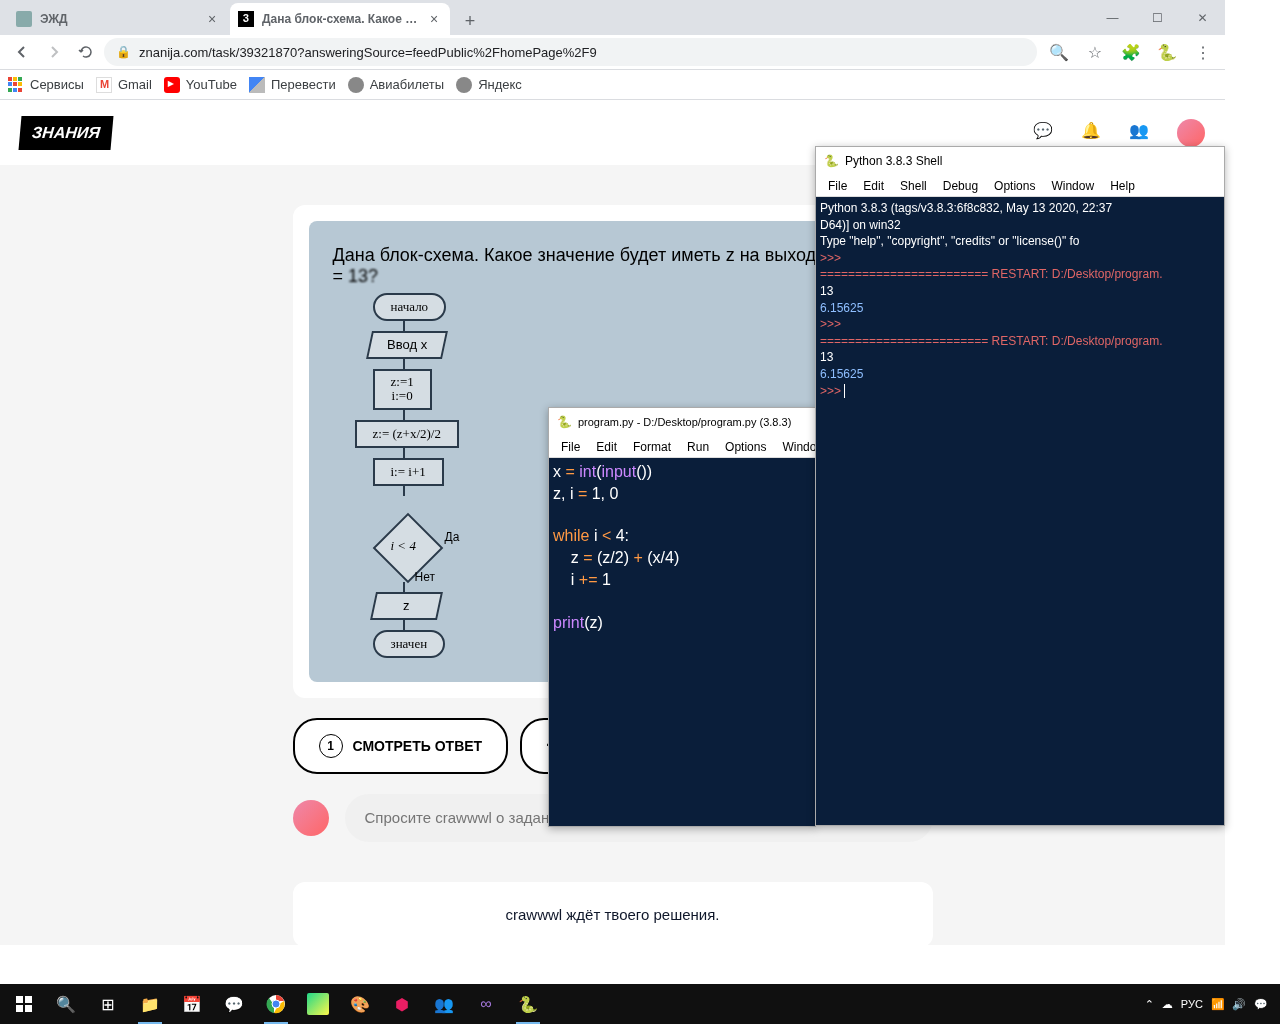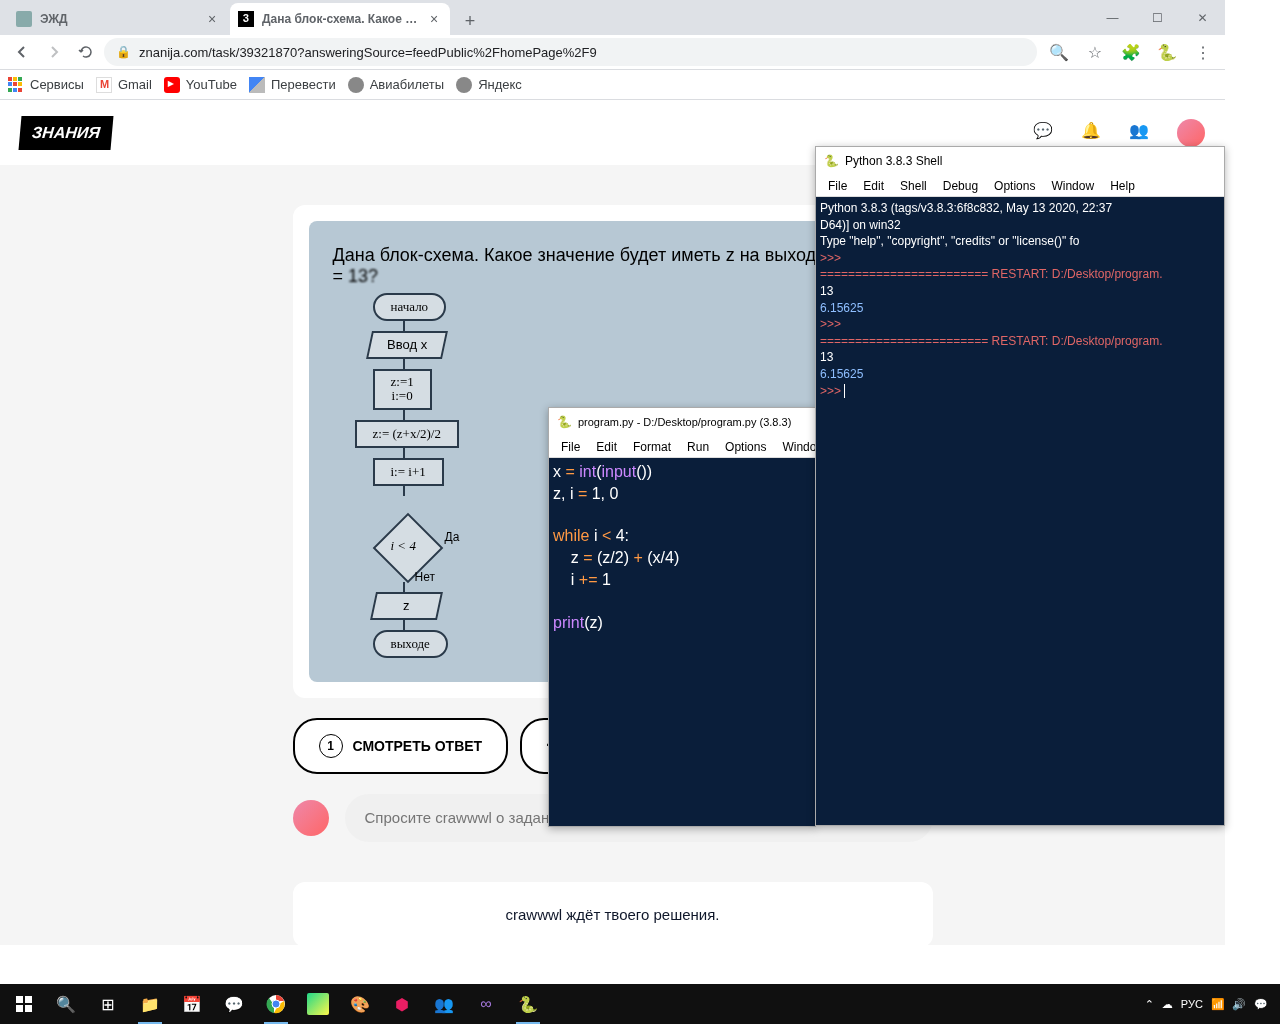--- a/index.html
+++ b/index.html
@@ -217,21 +217,21 @@
           <div class="fc-line"></div>
           <div class="fc-diamond">
             <div class="fc-diamond-shape"></div>
             <div class="fc-diamond-text">i &lt; 4</div>
             <span class="fc-label" style="left:72px;top:2px;">Да</span>
           </div>
           <span class="fc-label" style="position:relative;left:42px;top:2px;font-size:12px;">Нет</span>
           <div class="fc-line"></div>
           <div class="fc-box fc-para" style="padding:4px 28px;"><span>z</span></div>
           <div class="fc-line"></div>
-          <div class="fc-box fc-rounded">выходе</div>
+          <div class="fc-box fc-rounded">значен</div>
         </div>
       </div>
     </div>
 
     <div class="action-row">
       <button class="pill-btn">
         <span class="pill-num">1</span>
         <span>СМОТРЕТЬ ОТВЕТ</span>
       </button>
       <button class="pill-btn">

